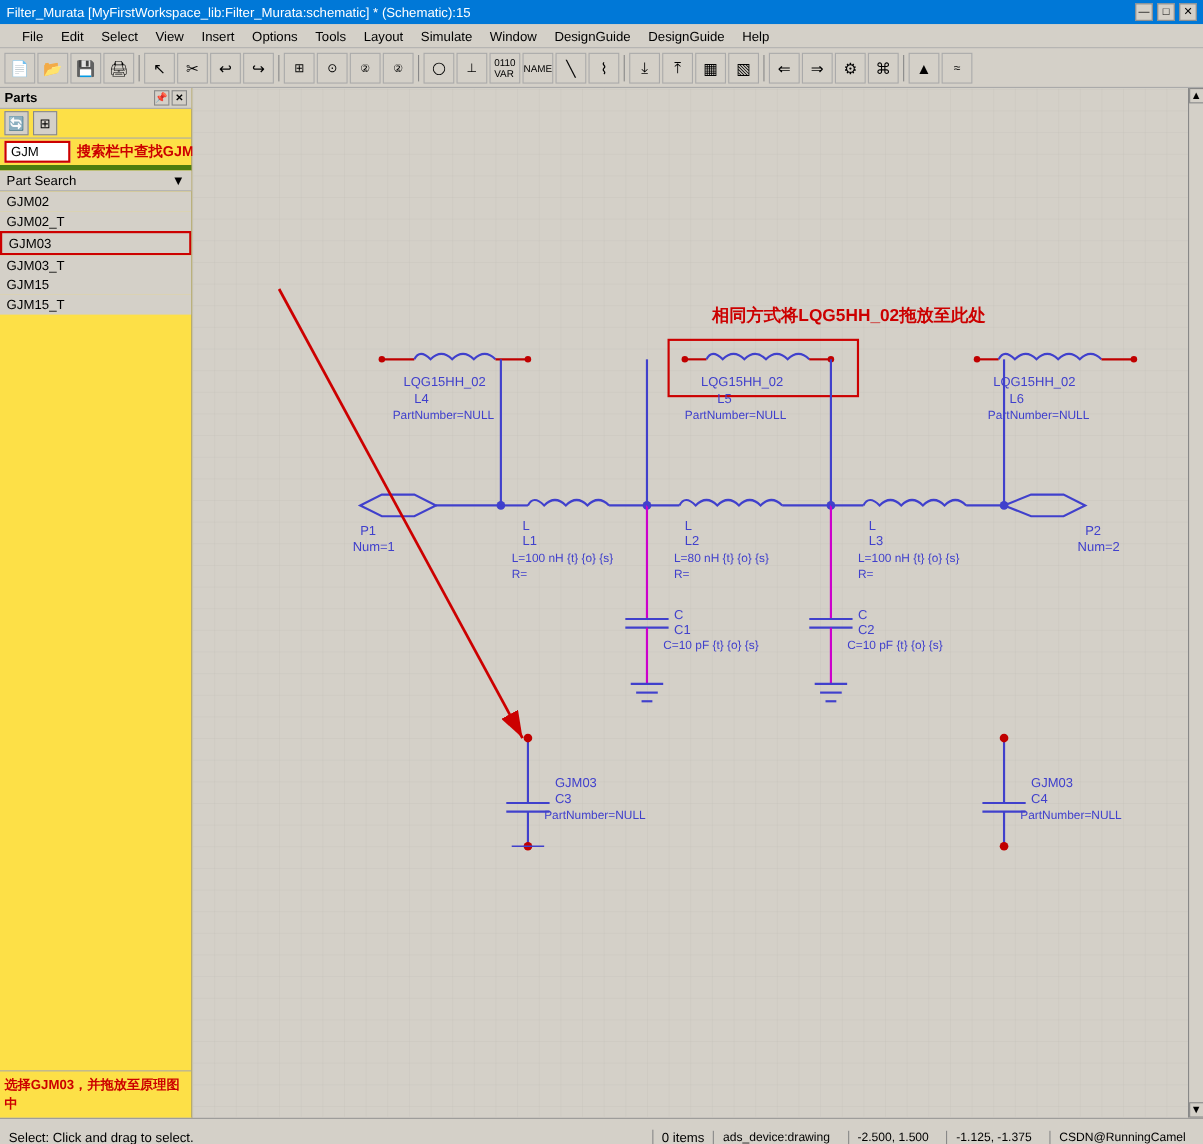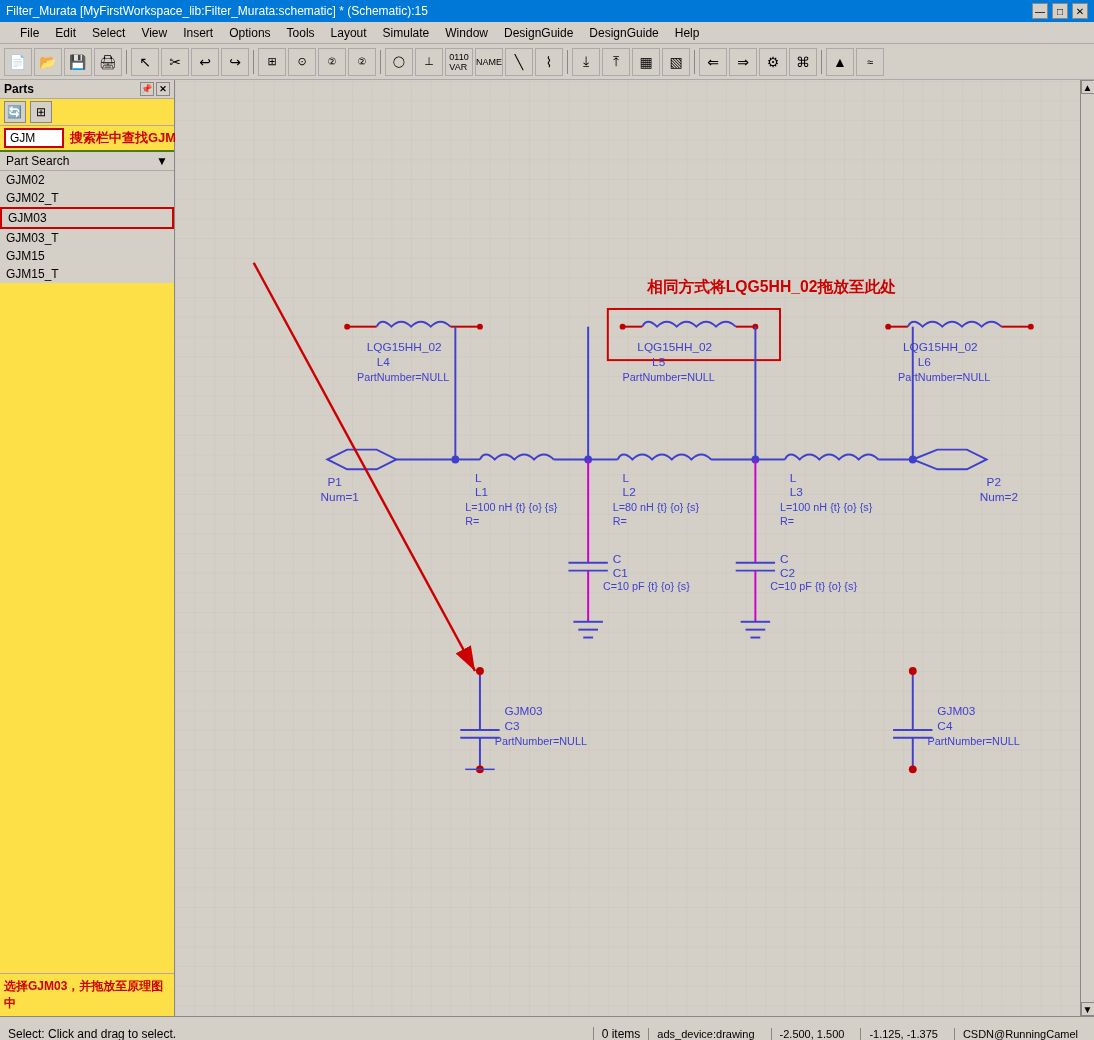--- a/index.html
+++ b/index.html
@@ -254,21 +254,21 @@
       <div class="panel-header-controls">
         <div class="panel-ctrl-btn">📌</div>
         <div class="panel-ctrl-btn">✕</div>
       </div>
     </div>
     <div class="panel-toolbar">
       <div class="panel-toolbar-btn">🔄</div>
       <div class="panel-toolbar-btn">⊞</div>
     </div>
 
-    <div style="display:flex; align-items:center; padding:2px 4px; border-bottom:2px solid #4d7c0f;">
+    <div style="display:flex; align-items:center; padding:2px 4px; border-bottom:5px solid #4d7c0f;">
       <input class="search-box" type="text" value="GJM" style="">
       <span class="annotation-text">搜索栏中查找GJM</span>
     </div>
 
     <div class="part-search-label">
       <span>Part Search</span>
       <span>▼</span>
     </div>
 
     <div class="part-list">

